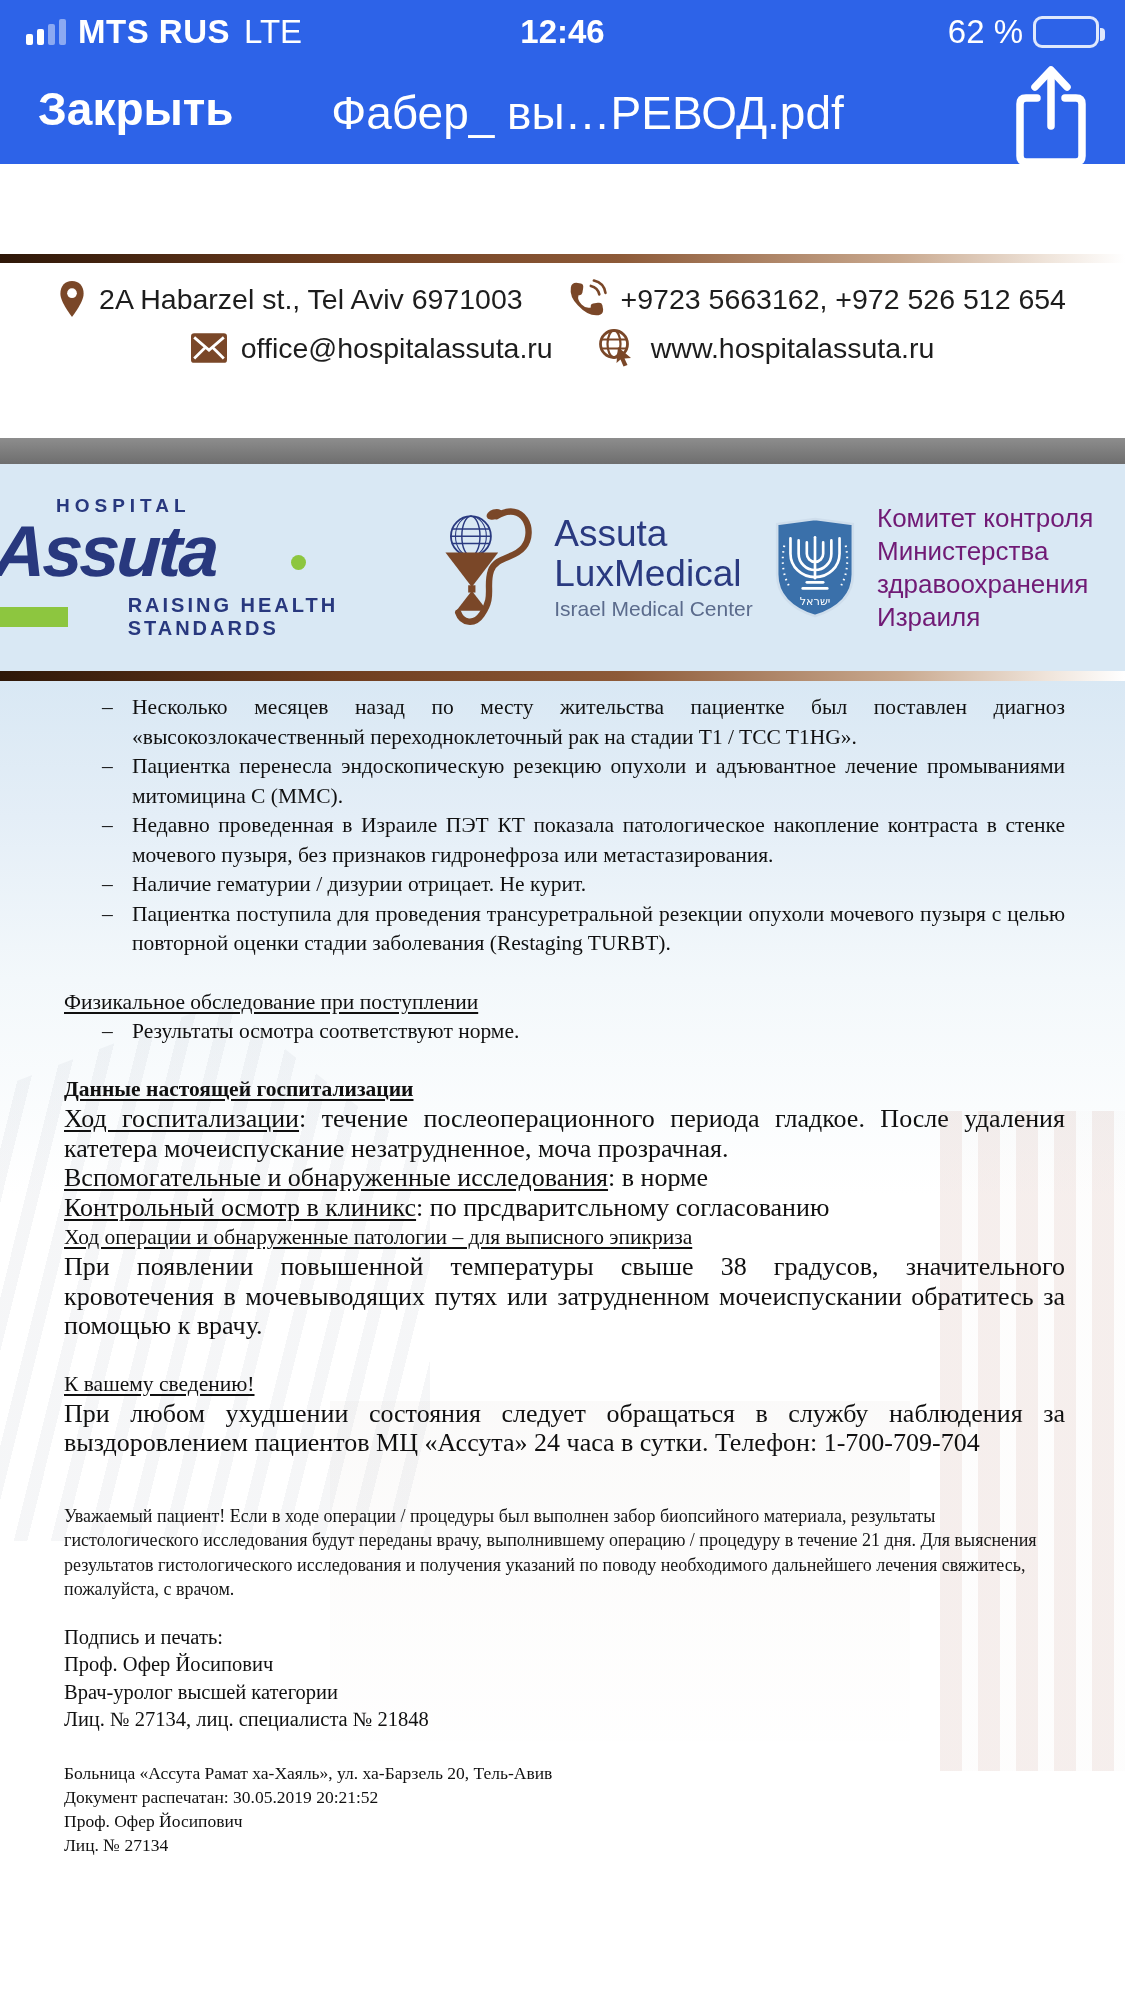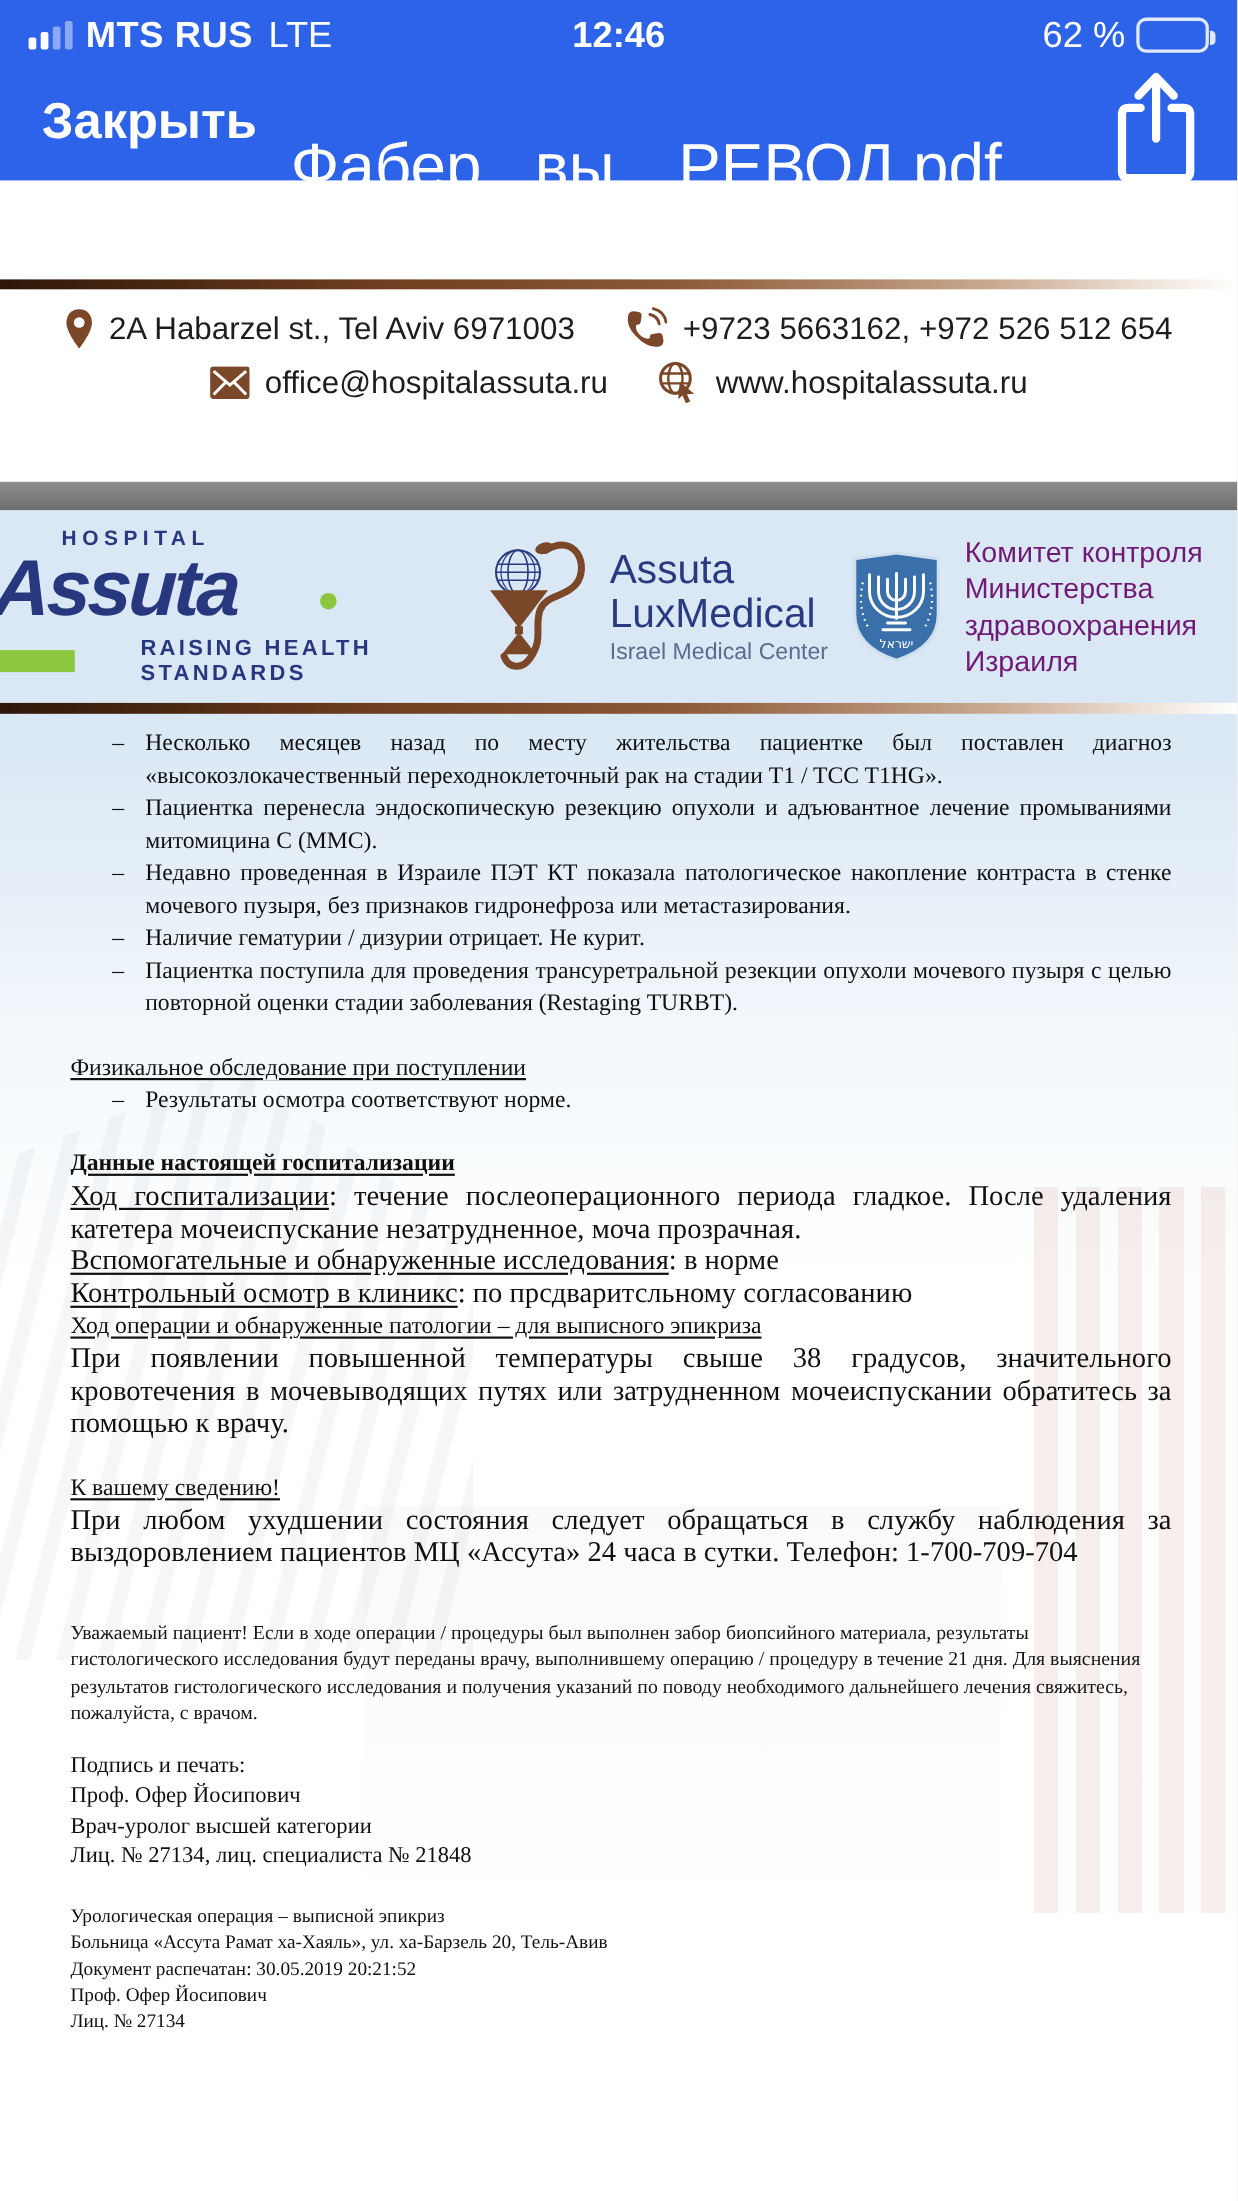--- a/index.html
+++ b/index.html
@@ -14,34 +14,34 @@
   .carrier{font-weight:bold;margin-right:14px;letter-spacing:.5px;}
   .lte{font-weight:normal;}
   .sb-time{position:absolute;left:0;right:0;text-align:center;font-weight:bold;}
   .sb-right{margin-left:auto;display:flex;align-items:center;gap:10px;z-index:2;}
   .batt{position:relative;width:66px;height:32px;border:3px solid rgba(255,255,255,.85);border-radius:9px;padding:3px;box-sizing:border-box;}
   .batt-fill{height:100%;background:#fff;border-radius:4px;}
   .batt-nub{position:absolute;right:-9px;top:9px;width:5px;height:13px;background:rgba(255,255,255,.85);border-radius:0 4px 4px 0;}
   .navbar{position:relative;height:132px;display:flex;align-items:center;}
   .close-btn{position:absolute;left:38px;top:24px;font-size:46px;font-weight:bold;color:#fff;background:none;border:none;
              font-family:"Liberation Sans","DejaVu Sans",sans-serif;padding:0;cursor:pointer;}
-  .nav-title{position:absolute;left:220px;right:170px;top:28px;text-align:center;font-size:58px;color:#fff;
-             white-space:nowrap;overflow:hidden;margin-top:32px;}
+  .nav-title{position:absolute;left:220px;right:170px;top:28px;text-align:center;font-size:46px;color:#fff;
+             white-space:nowrap;overflow:hidden;}
   .share-btn{position:absolute;right:30px;top:2px;background:none;border:none;padding:0;cursor:pointer;}
   
   .pdf{position:absolute;top:190px;left:0;width:100%;height:1811px;background:#fff;}
   .rule1{margin-top:64px;height:9px;background:linear-gradient(90deg,#2e1708,#6e3d1f 30%,#8d5a38 55%,#c9a98f 80%,#efe4da 93%,rgba(255,255,255,0));}
   .contact{color:#1d1d1d;}
   .c-row{display:flex;align-items:center;justify-content:center;gap:14px;font-size:28.5px;}
   .c-row.r1{margin-top:16px;}
   .c-row.r2{margin-top:9px;}
   .c-gap{width:16px;}
   .graybar{margin-top:70px;height:26px;background:linear-gradient(#8d8d8d,#6e6e6e);}
   
-  .logoband{height:175px;background:#d9e8f4;display:flex;align-items:center;justify-content:space-between;padding:0 26px 0 0;box-sizing:border-box;}
+  .logoband{height:207px;background:#d9e8f4;display:flex;align-items:center;justify-content:space-between;padding:0 26px 0 0;box-sizing:border-box;}
   .assuta{position:relative;width:430px;margin-left:-6px;color:#28387e;}
   .assuta .hosp{font-size:19px;font-weight:bold;letter-spacing:5px;margin-left:62px;}
   .assuta .word{font-size:72px;font-weight:bold;font-style:italic;letter-spacing:-3px;line-height:.95;transform:skewX(-3deg);}
   .assuta .dot{position:absolute;width:15px;height:15px;border-radius:50%;background:#8dc63f;right:118px;top:60px;}
   .assuta .tagrow{display:flex;align-items:center;gap:16px;margin-top:8px;}
   .assuta .greenbar{width:92px;height:20px;background:#8dc63f;}
   .assuta .tag{font-size:20px;font-weight:bold;letter-spacing:3px;margin-left:44px;}
   .lux{display:flex;align-items:center;gap:14px;}
   .lux-text .n{font-size:37px;color:#2a3a80;line-height:1.08;}
   .lux-text .s{font-size:21px;color:#5b6b8c;margin-top:4px;}
@@ -256,21 +256,20 @@
         <p class="note">Уважаемый пациент! Если в ходе операции / процедуры был выполнен забор биопсийного материала, результаты гистологического исследования будут переданы врачу, выполнившему операцию / процедуру в течение 21 дня. Для выяснения результатов гистологического исследования и получения указаний по поводу необходимого дальнейшего лечения свяжитесь, пожалуйста, с врачом.</p>
 
         <div class="sigblock">
           <div>Подпись и печать:</div>
           <div>Проф. Офер Йосипович</div>
           <div>Врач-уролог высшей категории</div>
           <div>Лиц. № 27134, лиц. специалиста № 21848</div>
         </div>
 
         <div class="footblock">
-          <div>Урологическая операция – выписной эпикриз</div>
           <div>Больница «Ассута Рамат ха-Хаяль», ул. ха-Барзель 20, Тель-Авив</div>
           <div>Документ распечатан: 30.05.2019  20:21:52</div>
           <div>Проф. Офер Йосипович</div>
           <div>Лиц. № 27134</div>
         </div>
 
       </div>
     </div>
   </div>
 </div>

